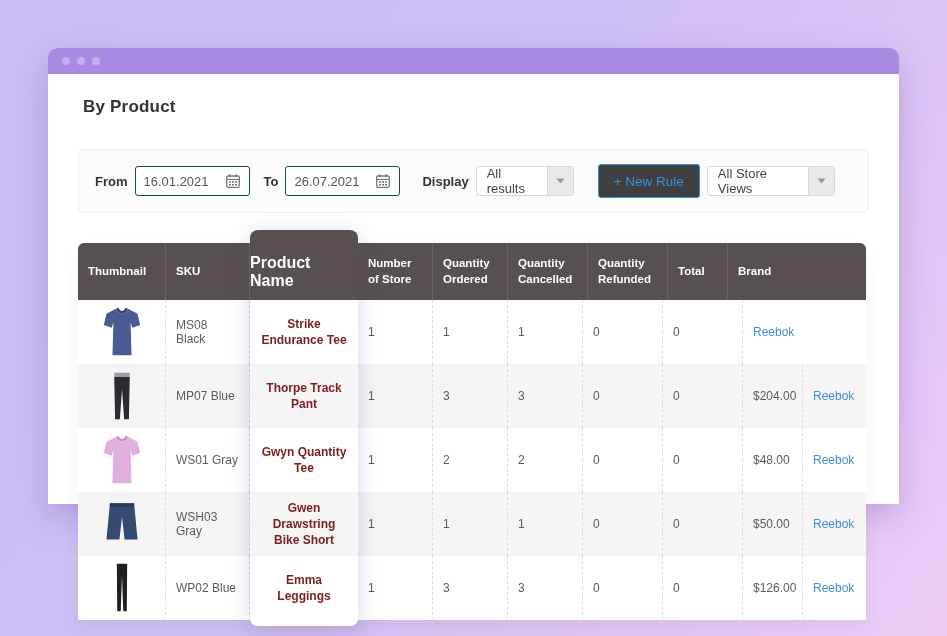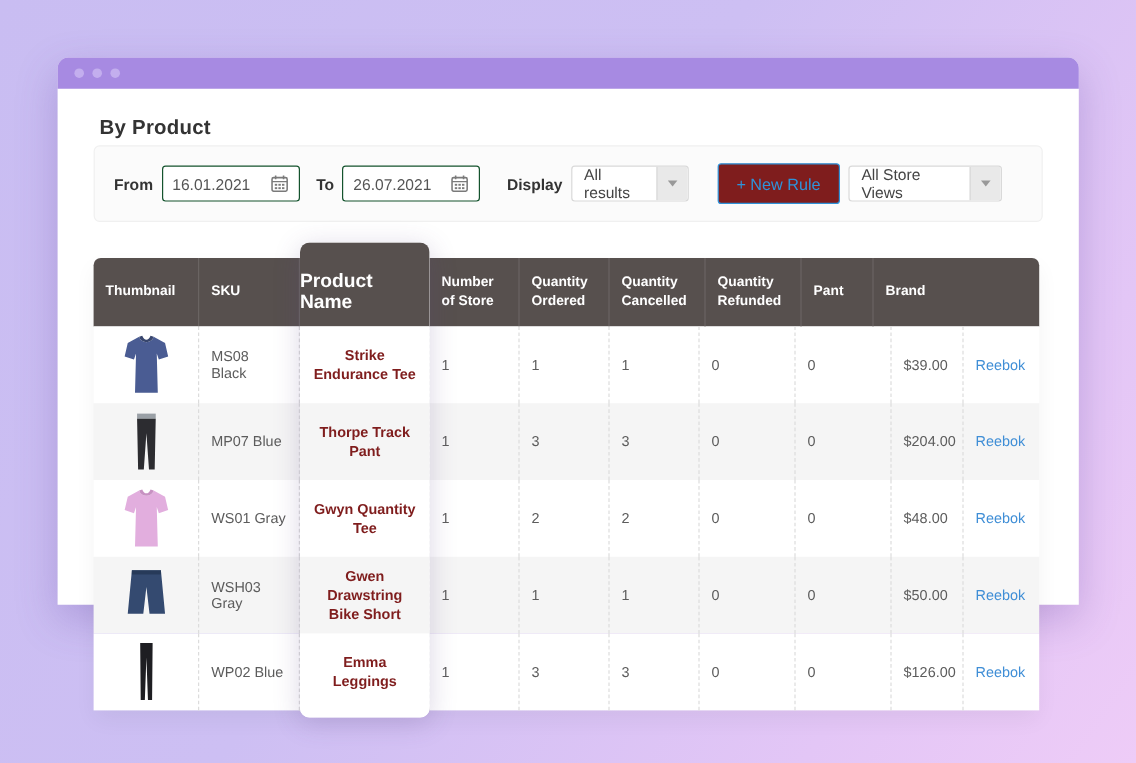--- a/index.html
+++ b/index.html
@@ -17,21 +17,21 @@
   .titlebar{
     height:26px; background:#a78ae2; border-radius:9px 9px 0 0;
     display:flex; align-items:center; padding-left:14px; gap:7px;
   }
   .dot{ width:8px; height:8px; border-radius:50%; background:#c3aeee; }
   .page-title{
     margin:23px 0 0 35px; font-size:17px; font-weight:700; color:#333; letter-spacing:.2px;
   }
   
   .filterbar{
-    margin:4px 30px 0; height:64px; background:#fbfbfb;
+    margin:32px 30px 0; height:64px; background:#fbfbfb;
     border:1px solid #f0f0f0; border-radius:5px;
     display:flex; align-items:center; padding:0 16px;
   }
   .flabel{ font-size:13px; font-weight:700; color:#333; }
   .dateinput{
     display:flex; align-items:center; justify-content:space-between;
     width:115px; height:30px; margin-left:7px; padding:0 8px;
     background:#fff; border:1px solid #14532d; border-radius:3px;
     font-size:13px; color:#555; cursor:text;
   }
@@ -41,21 +41,21 @@
     background:#fff; border:1px solid #d9d9d9; border-radius:3px; overflow:hidden; cursor:pointer;
   }
   .select .val{ display:flex; align-items:center; padding:0 10px; font-size:13px; color:#444; flex:1; }
   .select .arrow{
     width:26px; background:#e9e9e9; border-left:1px solid #d9d9d9;
     display:flex; align-items:center; justify-content:center;
   }
   .sel-display{ width:98px; } .sel-store{ width:128px; }
   .newrule{
     height:32px; padding:16px 15px; margin-left:24px;
-    border:1px solid #2e93da; border-radius:3px; background:#7f1d1d;
+    border:1px solid #2e93da; border-radius:3px; background:#404040;
     color:#2e93da; font-size:13.5px; font-family:inherit; cursor:pointer;
     display:flex; align-items:center; white-space:nowrap;
   }
   
   .table{ position:relative; margin:30px 30px 0; width:788px;
           box-shadow:0 8px 18px rgba(0,0,0,.05); }
   .thead{ display:flex; height:57px; background:#57504e; border-radius:6px 6px 0 0; }
   .th{
     display:flex; align-items:center; padding:0 10px;
     color:#fff; font-size:11.5px; font-weight:700; line-height:1.35;
@@ -168,39 +168,38 @@
   <div class="table">
 
     <div class="thead">
       <div class="th c0">Thumbnail</div>
       <div class="th c1">SKU</div>
       <div class="th c2"></div>
       <div class="th c3">Number of Store</div>
       <div class="th c5">Quantity Ordered</div>
       <div class="th c6">Quantity Cancelled</div>
       <div class="th c7">Quantity Refunded</div>
-      <div class="th c8">Pant</div>
+      <div class="th c8">Total</div>
       <div class="th c9">Brand</div>
     </div>
 
     <div class="trow">
       <div class="td thumb c0">
         <svg width="38" height="54" viewBox="0 0 44 60">
           <path d="M15 3 L4 9 L1 22 L10 25 L12 19 L11 57 L33 57 L32 19 L34 25 L43 22 L40 9 L29 3 C27 10 17 10 15 3 Z" fill="#4a5c93"></path>
           <path d="M15 3 C17 10 27 10 29 3 L26 2 C24 7 20 7 18 2 Z" fill="#38466d"></path>
         </svg>
       </div>
       <div class="td c1">MS08 Black</div>
       <div class="td c2"></div>
       <div class="td c3">1</div>
       <div class="td c4">1</div>
       <div class="td c5">1</div>
       <div class="td c6">0</div>
       <div class="td c7">0</div>
-      <div class="td c8">$39.00</div>
       <div class="td c9">
           <a class="brand-link">Reebok</a>
         </div>
     </div>
 
     <div class="trow alt">
       <div class="td thumb c0">
         <svg width="38" height="54" viewBox="0 0 44 60">
           <rect x="13" y="3" width="18" height="5" fill="#9aa0a6"></rect>
           <path d="M13 8 L31 8 L30 57 L24.5 57 L22 22 L19.5 57 L14 57 Z" fill="#2c2c30"></path>

